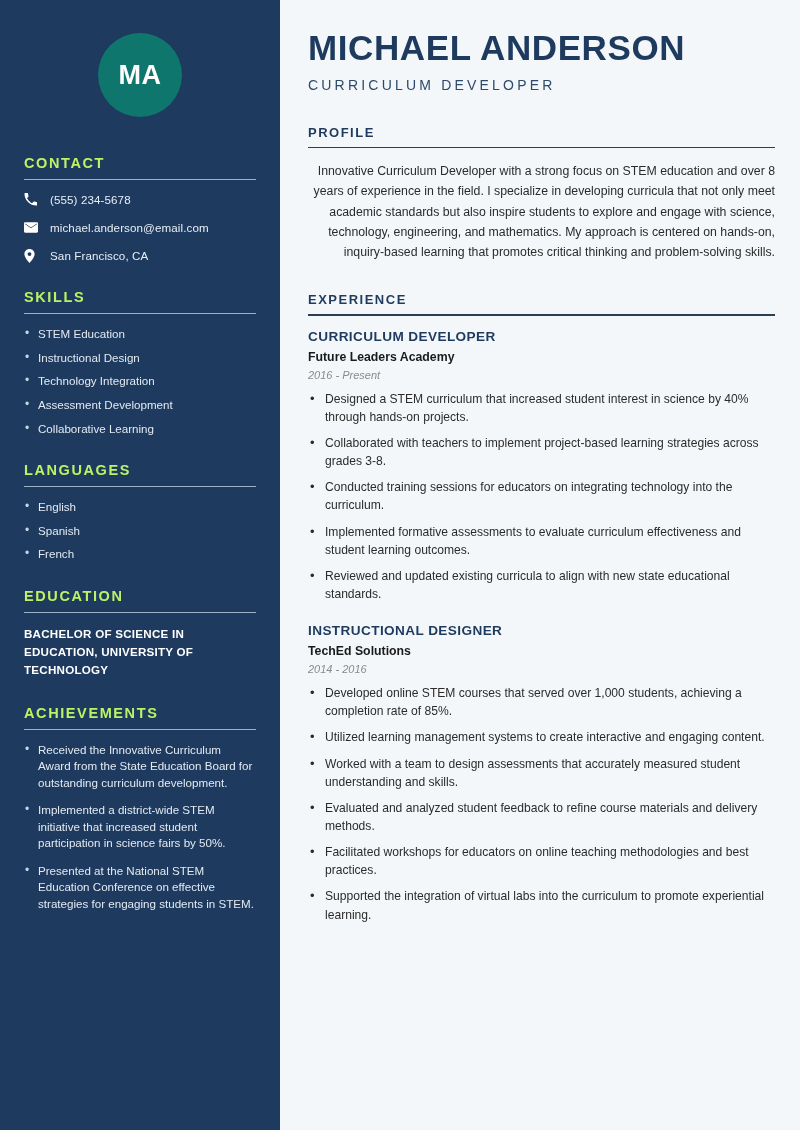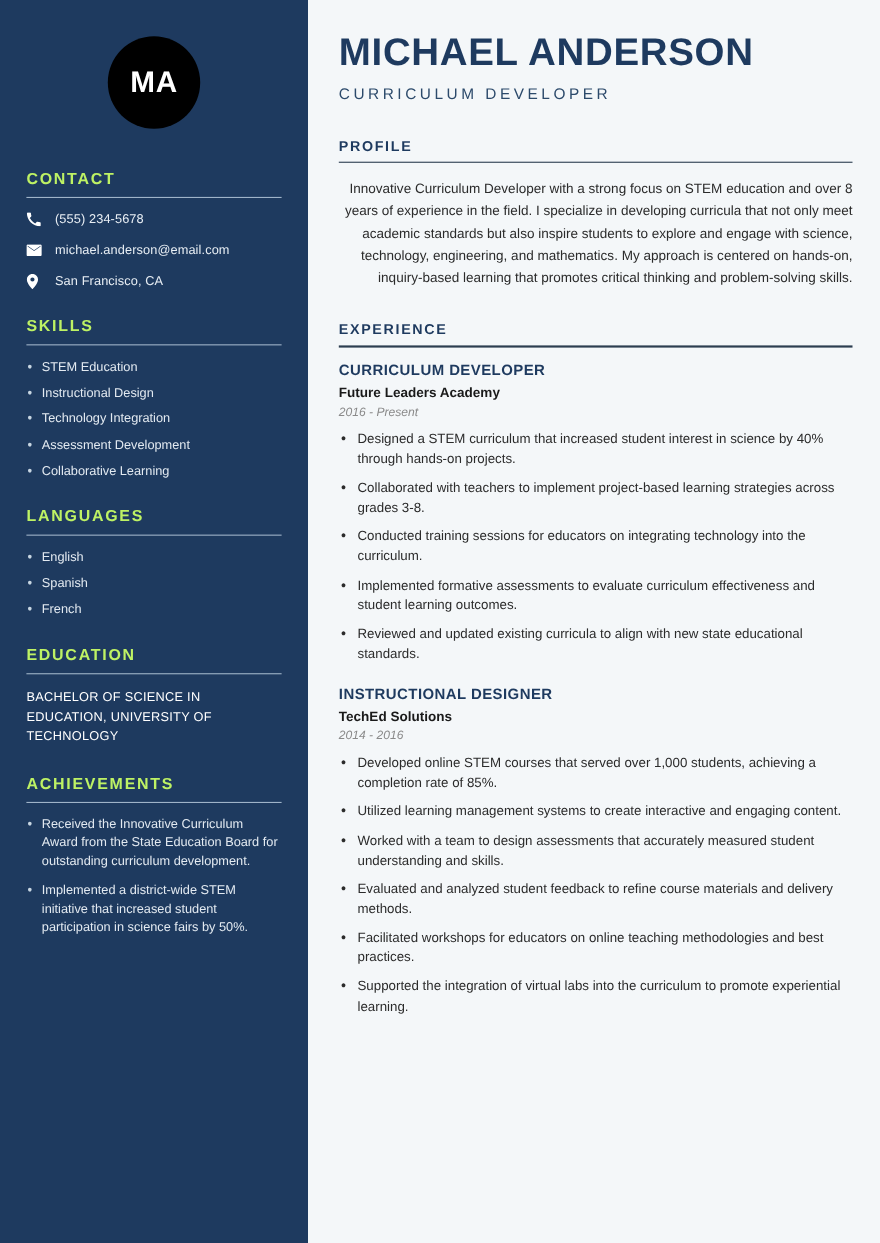--- a/index.html
+++ b/index.html
@@ -33,21 +33,21 @@
     display: flex;
     justify-content: center;
     padding-top: 33px;
     padding-bottom: 38px;
   }
 
   .avatar {
     width: 84px;
     height: 84px;
     border-radius: 50%;
-    background: #000000;
+    background: #0f766e;
     display: flex;
     align-items: center;
     justify-content: center;
     color: #ffffff;
     font-size: 27px;
     font-weight: bold;
     letter-spacing: 0.5px;
   }
 
   .side-section { margin-bottom: 26px; }
@@ -111,21 +111,21 @@
 
   ul.achieve-list li {
     margin-bottom: 11px;
     line-height: 1.42;
     padding-left: 14px;
   }
 
   .edu-degree {
     color: #ffffff;
     font-size: 11.6px;
-    font-weight: normal;
+    font-weight: bold;
     line-height: 1.55;
     letter-spacing: 0.25px;
   }
 
   
   .main {
     flex: 1;
     background: #f4f7f9;
     padding: 30px 25px 0 28px;
   }
@@ -282,20 +282,21 @@
       <div class="side-rule"></div>
       <div class="edu-degree">BACHELOR OF SCIENCE IN EDUCATION, UNIVERSITY OF TECHNOLOGY</div>
     </section>
 
     <section class="side-section">
       <div class="side-heading">ACHIEVEMENTS</div>
       <div class="side-rule"></div>
       <ul class="side-list achieve-list">
         <li>Received the Innovative Curriculum Award from the State Education Board for outstanding curriculum development.</li>
         <li>Implemented a district-wide STEM initiative that increased student participation in science fairs by 50%.</li>
+        <li>Presented at the National STEM Education Conference on effective strategies for engaging students in STEM.</li>
       </ul>
     </section>
 
   </aside>
 
   <main class="main">
 
     <h1 class="name">MICHAEL ANDERSON</h1>
     <div class="subtitle">CURRICULUM DEVELOPER</div>
 

